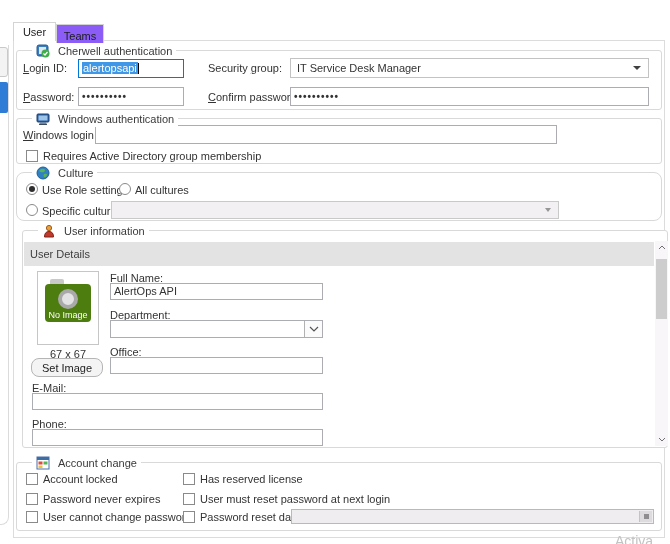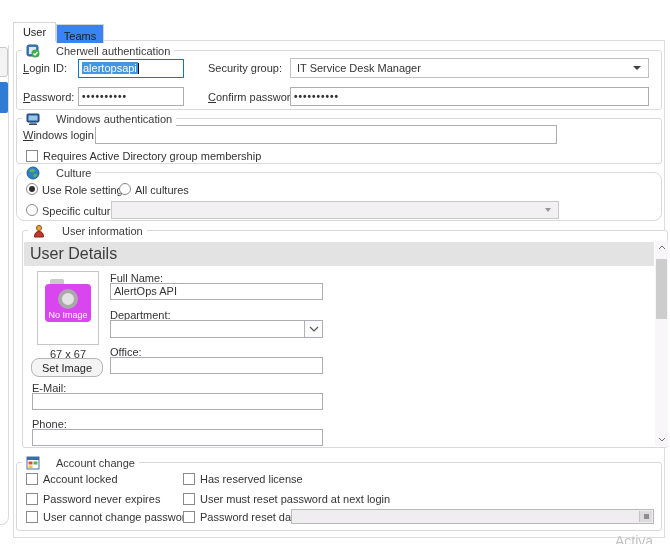--- a/index.html
+++ b/index.html
@@ -14,28 +14,28 @@
   .left-item-gray { position:absolute; left:-5px; top:47px; width:13px; height:30px;
                     border:1px solid #c9c9c9; border-radius:3px; background:#f3f3f3; }
   .left-item-blue { position:absolute; left:-5px; top:82px; width:13px; height:31px;
                     border-radius:2px; background:#2e7cd6; }
 
   
   .tab { position:absolute; display:flex; align-items:center; justify-content:center;
          border:1px solid #d4d4d4; color:#1c1c1c; }
   .tab-user { left:13px; top:22px; width:43px; height:19px; background:#fff;
               border-bottom:none; z-index:3; }
-  .tab-teams { left:56px; top:24px; width:48px; height:23px; background:#3b82f6;text-align:right; }
+  .tab-teams { left:56px; top:24px; width:48px; height:23px; background:#8b5cf6;text-align:right; }
   .tab-page { position:absolute; left:13px; top:40px; width:652px; height:498px;
               border:1px solid #dcdcdc; background:#fff; }
 
   
   .group { position:absolute; border:1px solid #d9d9d9; border-radius:3px; background:#fff; }
-  .group-label { position:absolute; top:-8px; left:5px; height:16px; background:#fff;
-                 padding:0 4px; display:flex; align-items:center; gap:16px;
+  .group-label { position:absolute; top:-8px; left:15px; height:16px; background:#fff;
+                 padding:0 4px; display:flex; align-items:center; gap:8px;
                  color:#3a3a3a; white-space:nowrap; z-index:2; }
 
   .lbl { position:absolute; white-space:nowrap; color:#333; line-height:13px; }
   .field { position:absolute; border:1px solid #abadb3; background:#fff; overflow:hidden;
            line-height:16px; padding:0 3px; }
   .field.focused { border:1px solid #0078d7; }
   .sel-text { background:#3f97e6; color:#fff; padding:0 1px; }
   .caret { display:inline-block; width:1px; height:11px; background:#000; vertical-align:-2px; }
   .dots { font-weight:bold; letter-spacing:1px; font-size:10px; }
 
@@ -50,30 +50,30 @@
                border-left:1px solid #b2b2b2; background:#fbfbfb;
                display:flex; align-items:center; justify-content:center; }
 
   .cb { position:absolute; width:12px; height:12px; border:1px solid #8a8a8a; background:#fff; }
   .radio { position:absolute; width:12px; height:12px; border:1px solid #8a8a8a;
            border-radius:50%; background:#fff; }
   .radio.checked::after { content:""; position:absolute; left:2px; top:2px; width:6px;
                           height:6px; border-radius:50%; background:#2e2e2e; }
 
   
-  .ud-header { position:absolute; background:#e3e3e3; color:#3d3d3d; font-size:16px;
+  .ud-header { position:absolute; background:#e3e3e3; color:#3d3d3d; font-size:11px;
                display:flex; align-items:center; padding-left:6px; }
   .vscroll { position:absolute; width:13px; background:#f8f6f8; }
   .vthumb { position:absolute; left:1px; width:11px; background:#cdcdcd; }
   .varrow { position:absolute; left:0; width:13px; height:13px; display:flex;
             align-items:center; justify-content:center; }
 
   .img-box { position:absolute; border:1px solid #c6c6c6; background:#fff; }
   .cam-body { position:absolute; left:7px; top:12px; width:46px; height:38px;
-              background:#d946ef; border-radius:4px; }
+              background:#4d7c0f; border-radius:4px; }
   .cam-tab { position:absolute; left:12px; top:7px; width:14px; height:7px;
              background:#c9c9c9; border-radius:2px 2px 0 0; }
   .cam-lens { position:absolute; left:13px; top:5px; width:20px; height:20px;
               border-radius:50%; border:4px solid #a9a9a9; background:#e3e3e3; }
   .cam-text { position:absolute; left:0; bottom:2px; width:100%; text-align:center;
               color:#fff; font-size:9px; }
   .btn { position:absolute; border:1px solid #b5b5b5; background:#f4f4f4;
          display:flex; align-items:center; justify-content:center; color:#222; }
 
   .date-field { position:absolute; background:#efedef; border:1px solid #b9b9b9; }

